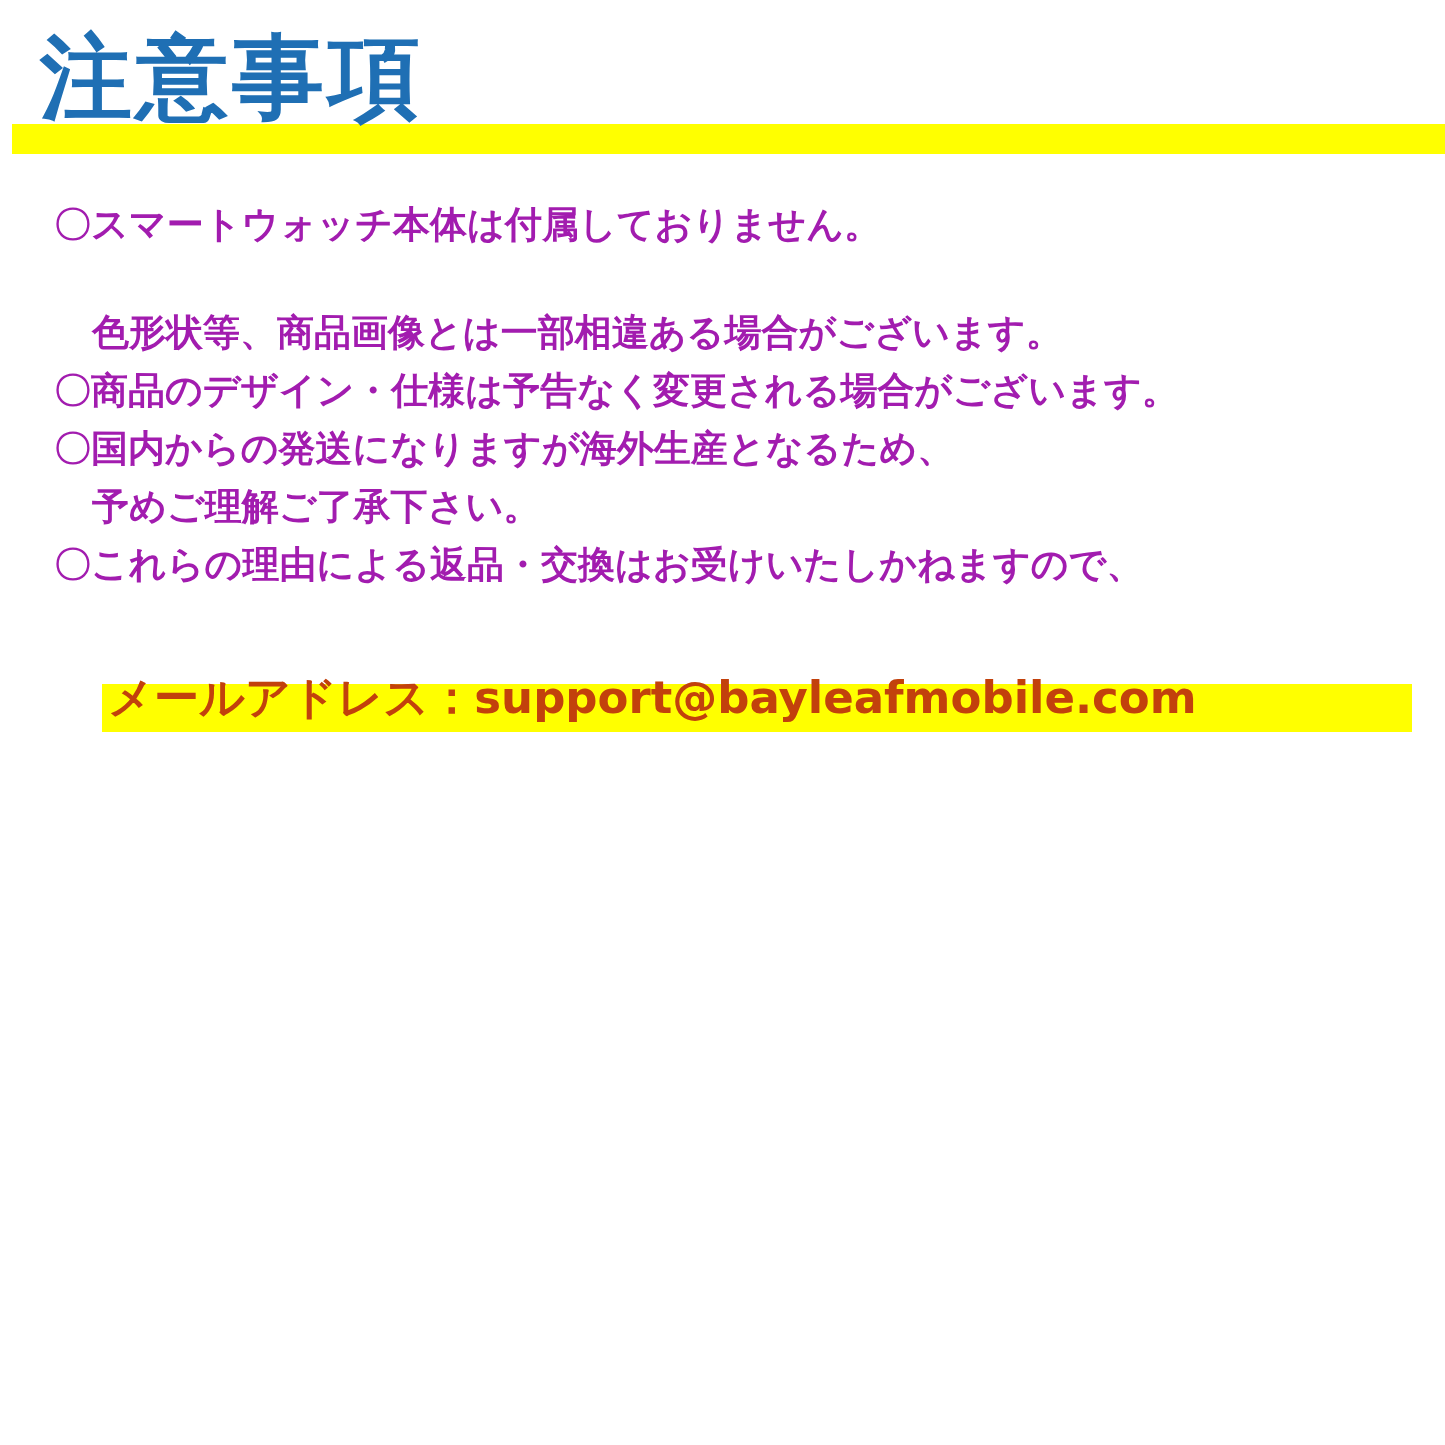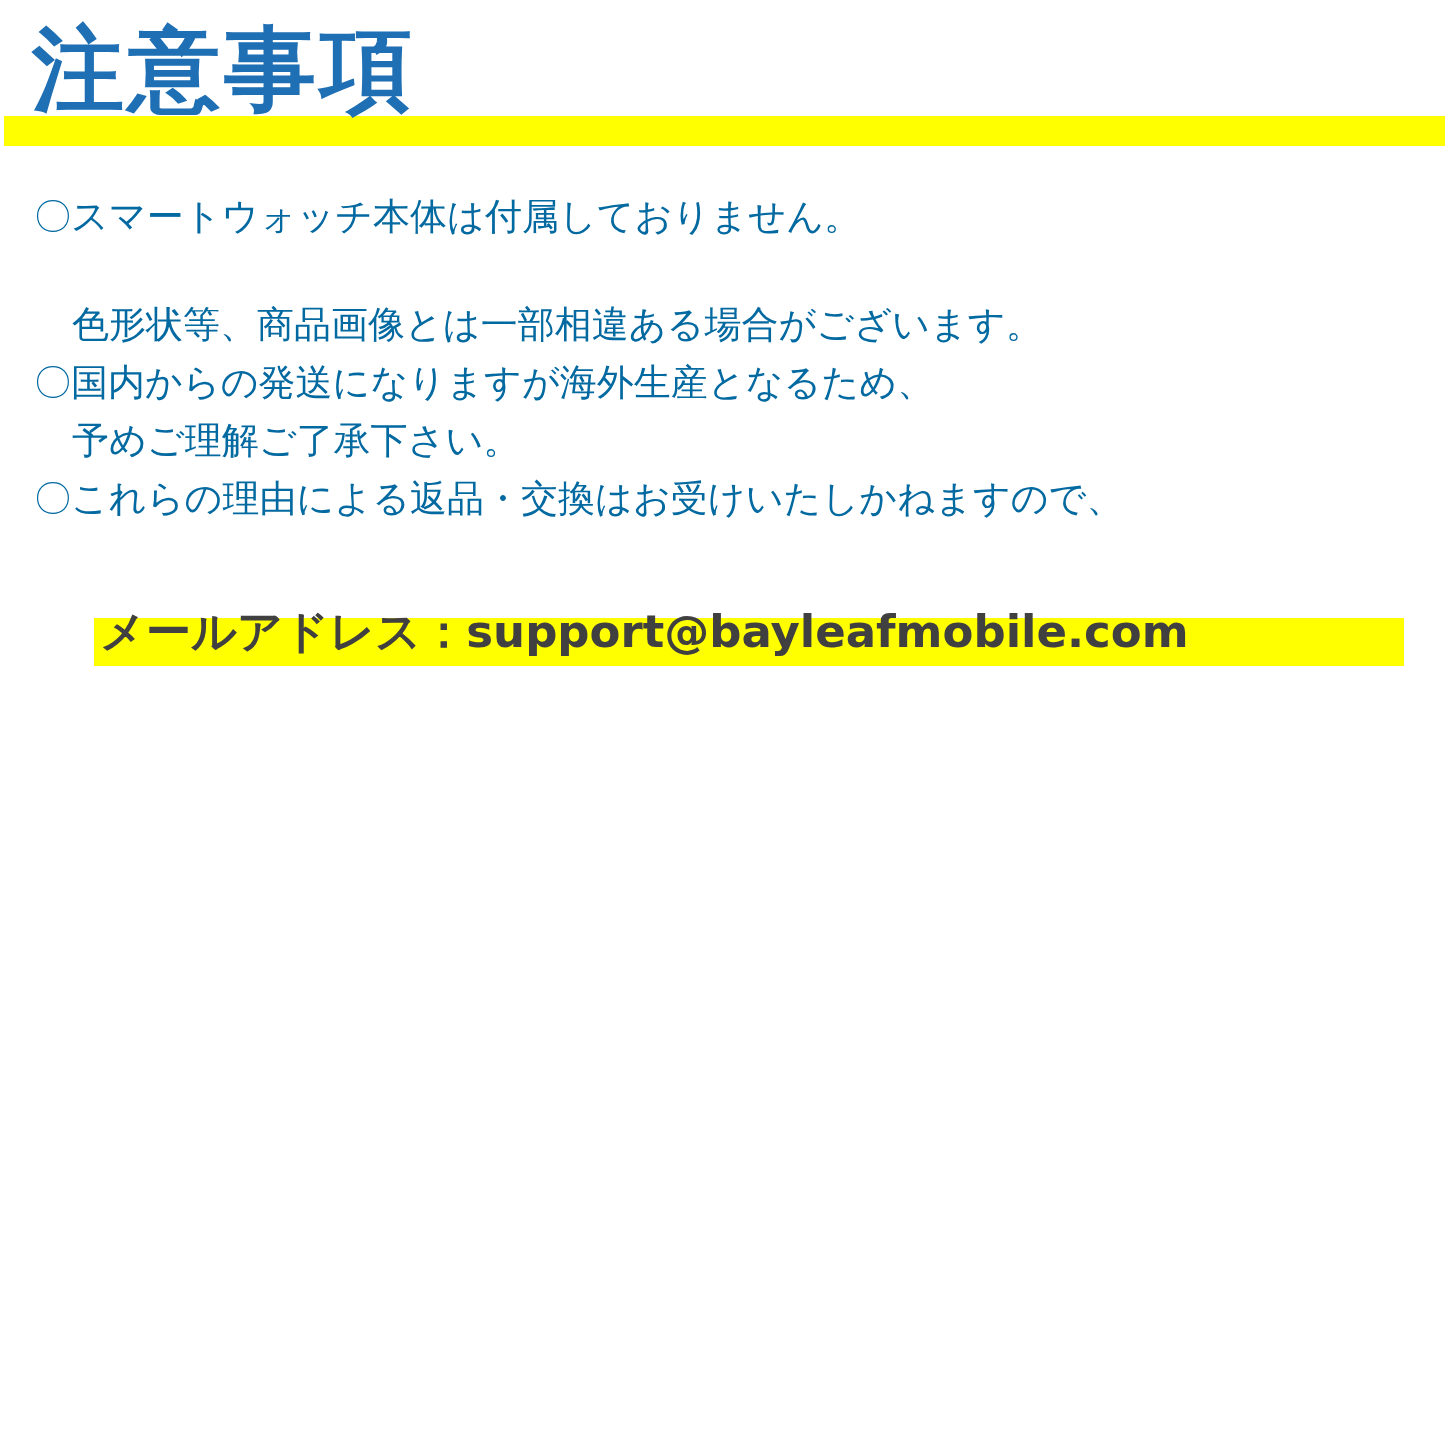--- a/index.html
+++ b/index.html
@@ -11,21 +11,21 @@
     height: 1445px;
     background: #ffffff;
     font-family: "Liberation Sans", "DejaVu Sans", sans-serif;
     overflow: hidden;
   }
   .page {
     position: relative;
     width: 1445px;
     height: 1445px;
     box-sizing: border-box;
-    padding: 4px;
+    padding: 12px;
   }
   
   .title-wrap {
     position: relative;
     padding: 8px 0 0 28px;
     height: 150px;
     box-sizing: border-box;
   }
   .title-highlight {
     position: absolute;
@@ -43,26 +43,27 @@
     font-weight: bold;
     color: #1f6fb4;
     letter-spacing: 4px;
     font-family: "DejaVu Sans", "Liberation Sans", sans-serif;
   }
   
   .body {
     padding: 34px 30px 0 30px;
   }
   .line {
-    color: #0369a1;
+    color: #a21caf;
     font-size: 37px;
     line-height: 58px;
-    font-weight: normal;
+    font-weight: bold;
     white-space: nowrap;
     font-family: "DejaVu Sans", "Liberation Sans", sans-serif;
+    margin-left: 12px;
   }
   .line.indent {
     padding-left: 38px;
   }
   .line.small {
     font-size: 36px;
   }
   .gap-lg {
     height: 50px;
   }
@@ -79,21 +80,21 @@
   .email-highlight {
     position: absolute;
     left: 60px;
     top: 22px;
     width: 1310px;
     height: 48px;
     background: #ffff00;
   }
   .email-text {
     position: relative;
-    color: #404040;
+    color: #c2410c;
     font-size: 45px;
     line-height: 72px;
     font-weight: bold;
     white-space: nowrap;
     font-family: "DejaVu Sans", "Liberation Sans", sans-serif;
   }
 </style>
 </head>
 <body>
 
@@ -107,20 +108,21 @@
   <div class="body">
 
     <div>
       <div class="line">〇スマートウォッチ本体は付属しておりません。</div>
     </div>
 
     <div class="gap-lg"></div>
 
     <div>
       <div class="line indent">色形状等、商品画像とは一部相違ある場合がございます。</div>
+      <div class="line">〇商品のデザイン・仕様は予告なく変更される場合がございます。</div>
       <div class="line">〇国内からの発送になりますが海外生産となるため、</div>
       <div class="line indent">予めご理解ご了承下さい。</div>
       <div class="line">〇これらの理由による返品・交換はお受けいたしかねますので、</div>
     </div>
 
     <div class="gap-md"></div>
 
 
     <div class="email-wrap">
       <div class="email-highlight"></div>

